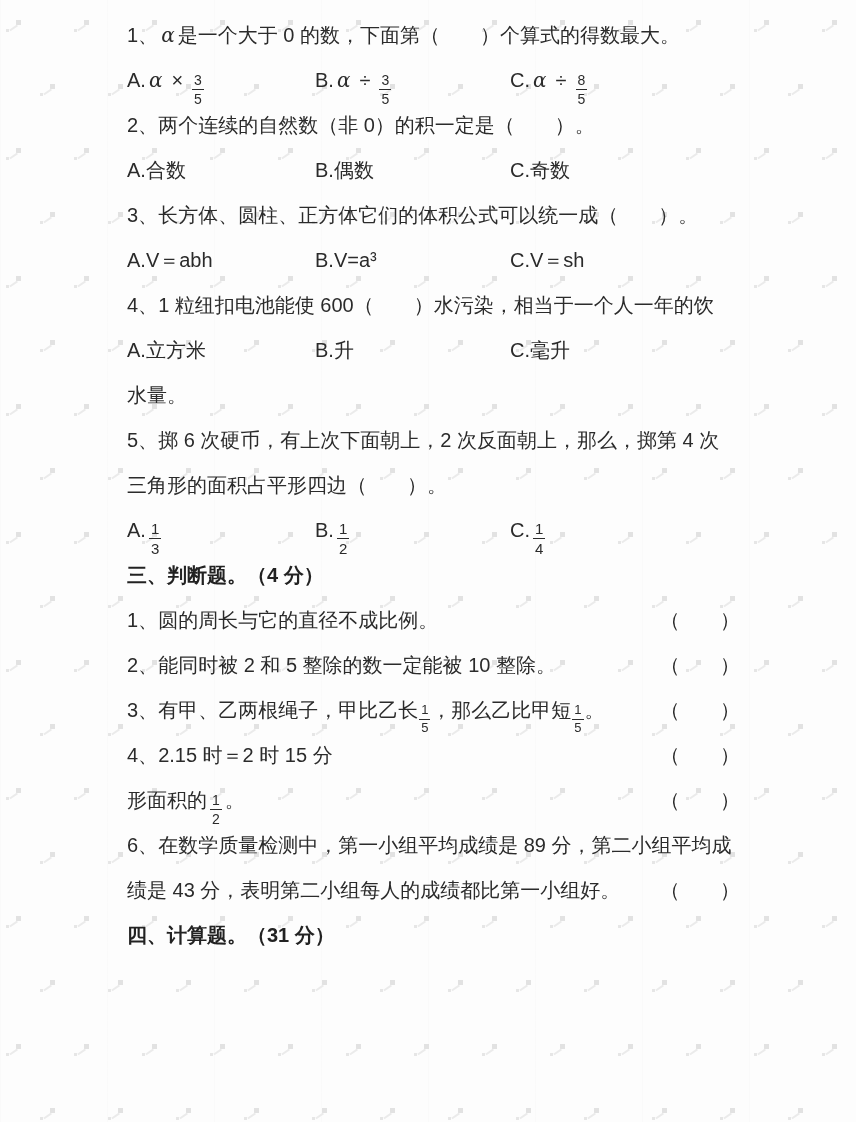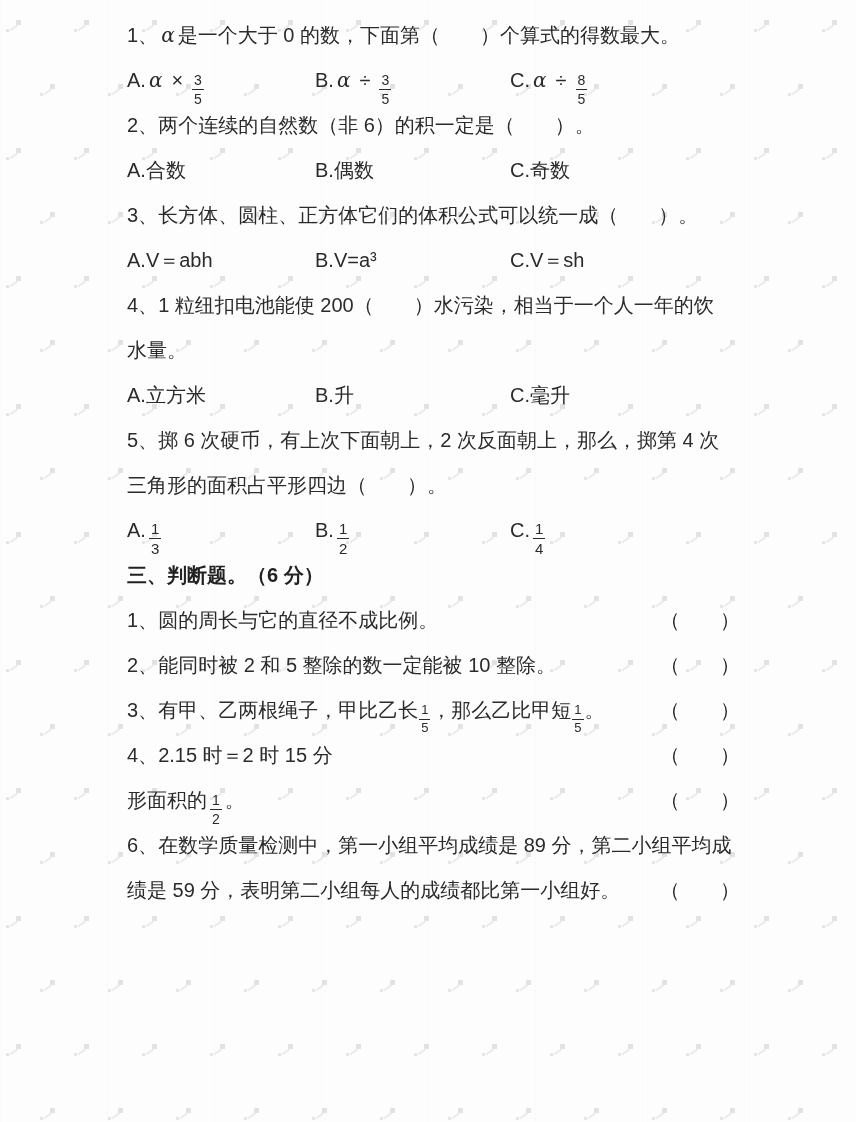--- a/index.html
+++ b/index.html
@@ -279,51 +279,51 @@
 
   <div class="content">
 
     <div class="row"><span>1、</span><span class="alpha">α</span><span>是一个大于 0 的数，下面第（　　）个算式的得数最大。</span></div>
     <div class="row opts">
       <span class="o1"><span>A.</span><span class="alpha">α</span><span class="op">×</span><span class="frac"><span class="fn">3</span><span class="fd">5</span></span></span>
       <span class="o2"><span>B.</span><span class="alpha">α</span><span class="op">÷</span><span class="frac"><span class="fn">3</span><span class="fd">5</span></span></span>
       <span class="o3"><span>C.</span><span class="alpha">α</span><span class="op">÷</span><span class="frac"><span class="fn">8</span><span class="fd">5</span></span></span>
     </div>
 
-    <div class="row"><span>2、</span><span>两个连续的自然数（非 6）的积一定是（　　）。</span></div>
+    <div class="row"><span>2、</span><span>两个连续的自然数（非 0）的积一定是（　　）。</span></div>
     <div class="row opts">
       <span class="o1"><span>A.</span><span>合数</span></span>
       <span class="o2"><span>B.</span><span>偶数</span></span>
       <span class="o3"><span>C.</span><span>奇数</span></span>
     </div>
 
     <div class="row"><span>3、</span><span>长方体、圆柱、正方体它们的体积公式可以统一成（　　）。</span></div>
     <div class="row opts">
       <span class="o1"><span>A.</span><span>V＝abh</span></span>
       <span class="o2"><span>B.</span><span>V=a³</span></span>
       <span class="o3"><span>C.</span><span>V＝sh</span></span>
     </div>
 
-    <div class="row"><span>4、</span><span>1 粒纽扣电池能使 200（　　）水污染，相当于一个人一年的饮</span></div>
-    <div class="row"><span>水量。</span></div>
+    <div class="row"><span>4、</span><span>1 粒纽扣电池能使 600（　　）水污染，相当于一个人一年的饮</span></div>
     <div class="row opts">
       <span class="o1"><span>A.</span><span>立方米</span></span>
       <span class="o2"><span>B.</span><span>升</span></span>
       <span class="o3"><span>C.</span><span>毫升</span></span>
     </div>
+    <div class="row"><span>水量。</span></div>
 
     <div class="row"><span>5、</span><span>掷 6 次硬币，有上次下面朝上，2 次反面朝上，那么，掷第 4 次</span></div>
     <div class="row"><span>三角形的面积占平形四边（　　）。</span></div>
     <div class="row opts">
       <span class="o1"><span>A.</span><span class="frac big"><span class="fn">1</span><span class="fd">3</span></span></span>
       <span class="o2"><span>B.</span><span class="frac big"><span class="fn">1</span><span class="fd">2</span></span></span>
       <span class="o3"><span>C.</span><span class="frac big"><span class="fn">1</span><span class="fd">4</span></span></span>
     </div>
 
-    <div class="row bold">三、判断题。（6 分）</div>
+    <div class="row bold">三、判断题。（4 分）</div>
 
     <div class="row judge-row">
       <span class="jtext"><span>1、</span><span>圆的周长与它的直径不成比例。</span></span>
       <span class="bracket">（　　）</span>
     </div>
 
     <div class="row judge-row">
       <span class="jtext"><span>2、</span><span>能同时被 2 和 5 整除的数一定能被 10 整除。</span></span>
       <span class="bracket">（　　）</span>
     </div>
@@ -338,19 +338,20 @@
       <span class="bracket">（　　）</span>
     </div>
 
     <div class="row judge-row">
       <span class="jtext"><span>形面积的</span><span class="frac"><span class="fn">1</span><span class="fd">2</span></span><span>。</span></span>
       <span class="bracket">（　　）</span>
     </div>
 
     <div class="row"><span>6、</span><span>在数学质量检测中，第一小组平均成绩是 89 分，第二小组平均成</span></div>
     <div class="row judge-row">
-      <span class="jtext"><span>绩是 59 分，表明第二小组每人的成绩都比第一小组好。</span></span>
-      <span class="bracket">（　　）</span>
-    </div>
-
+      <span class="jtext"><span>绩是 43 分，表明第二小组每人的成绩都比第一小组好。</span></span>
+      <span class="bracket">（　　）</span>
+    </div>
+
+    <div class="row bold">四、计算题。（31 分）</div>
 
   </div>
 </div>
 
 </body></html>

